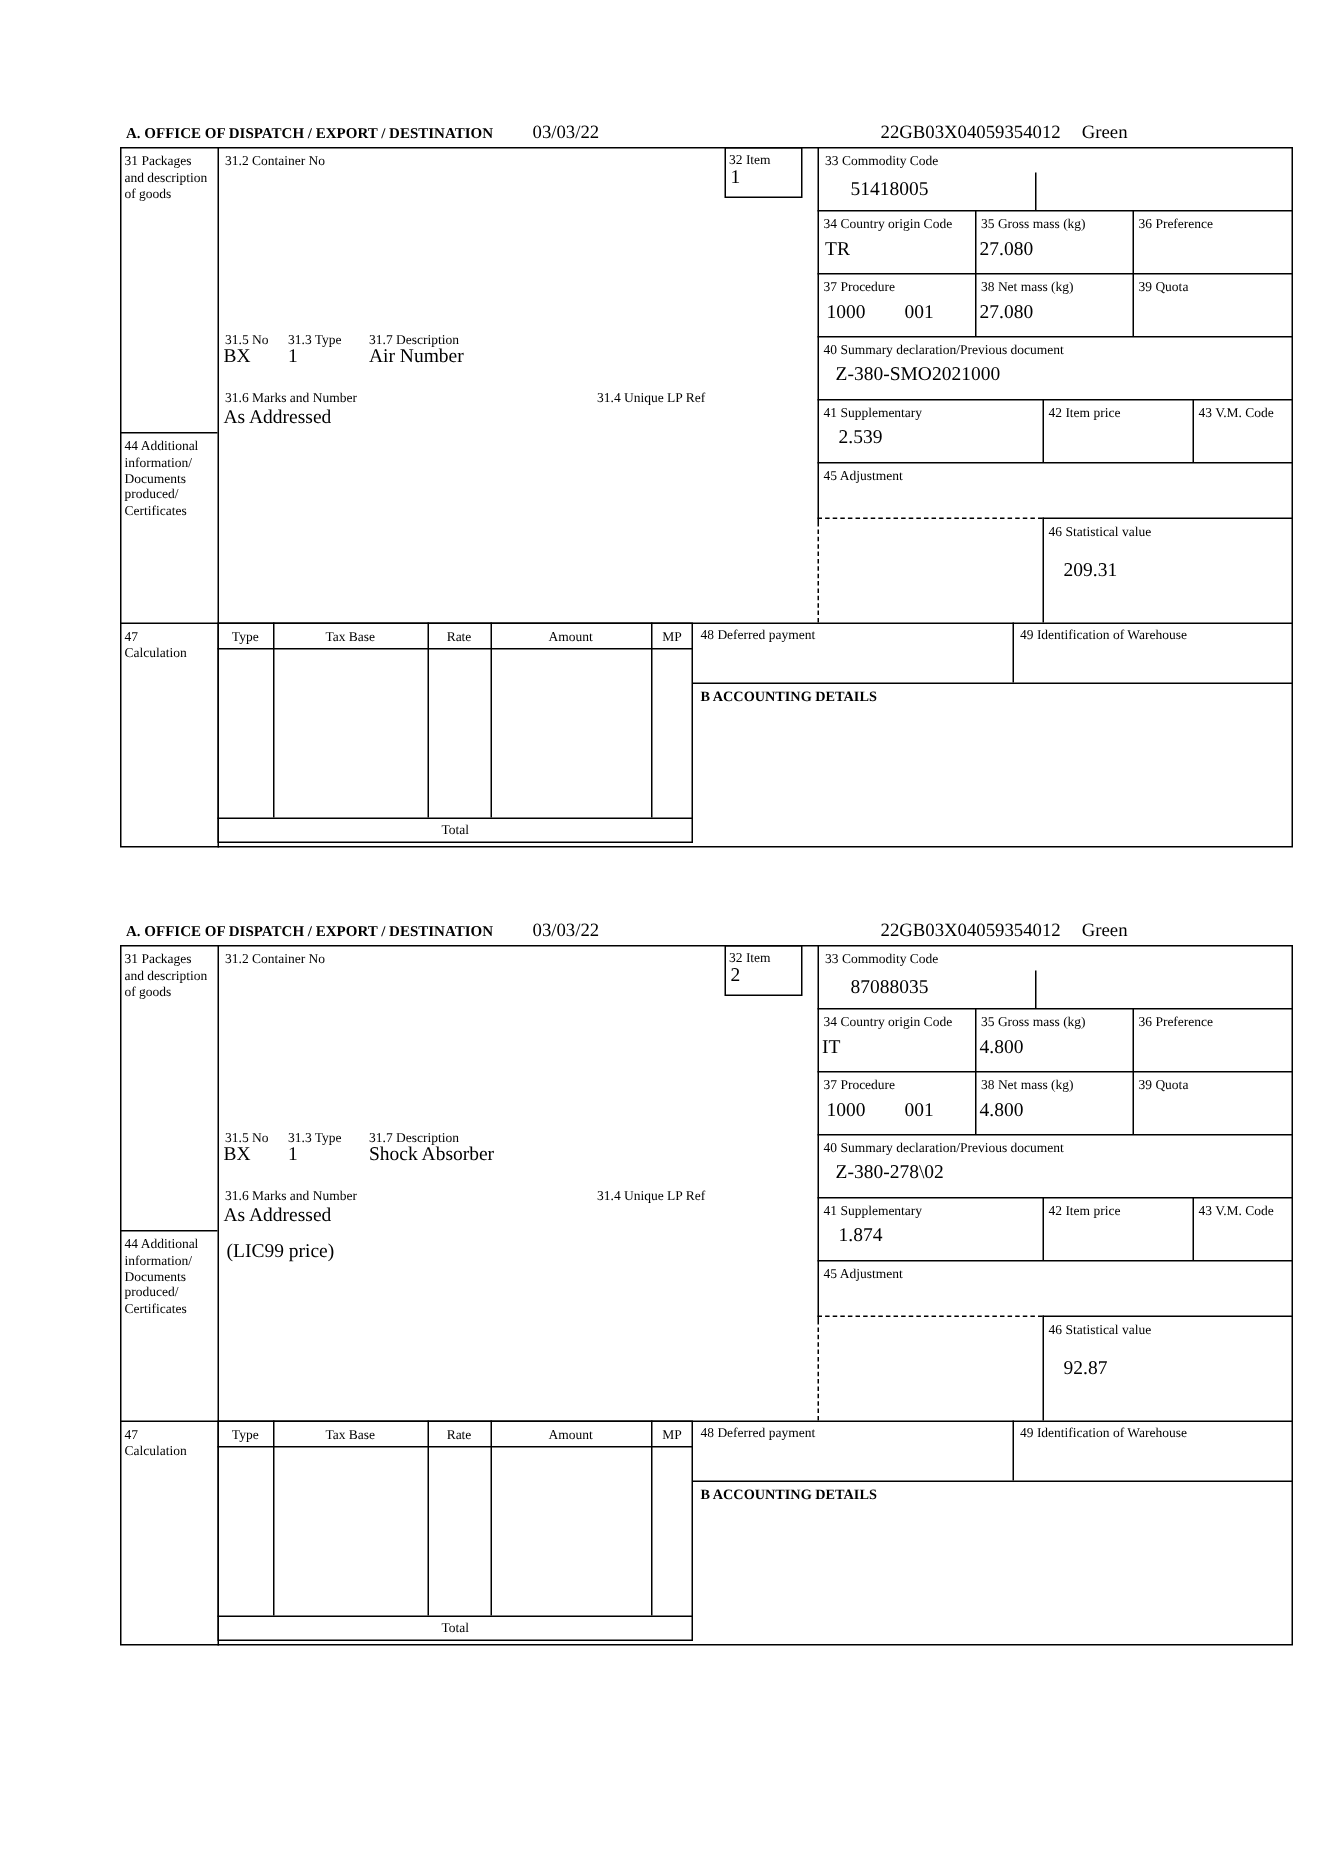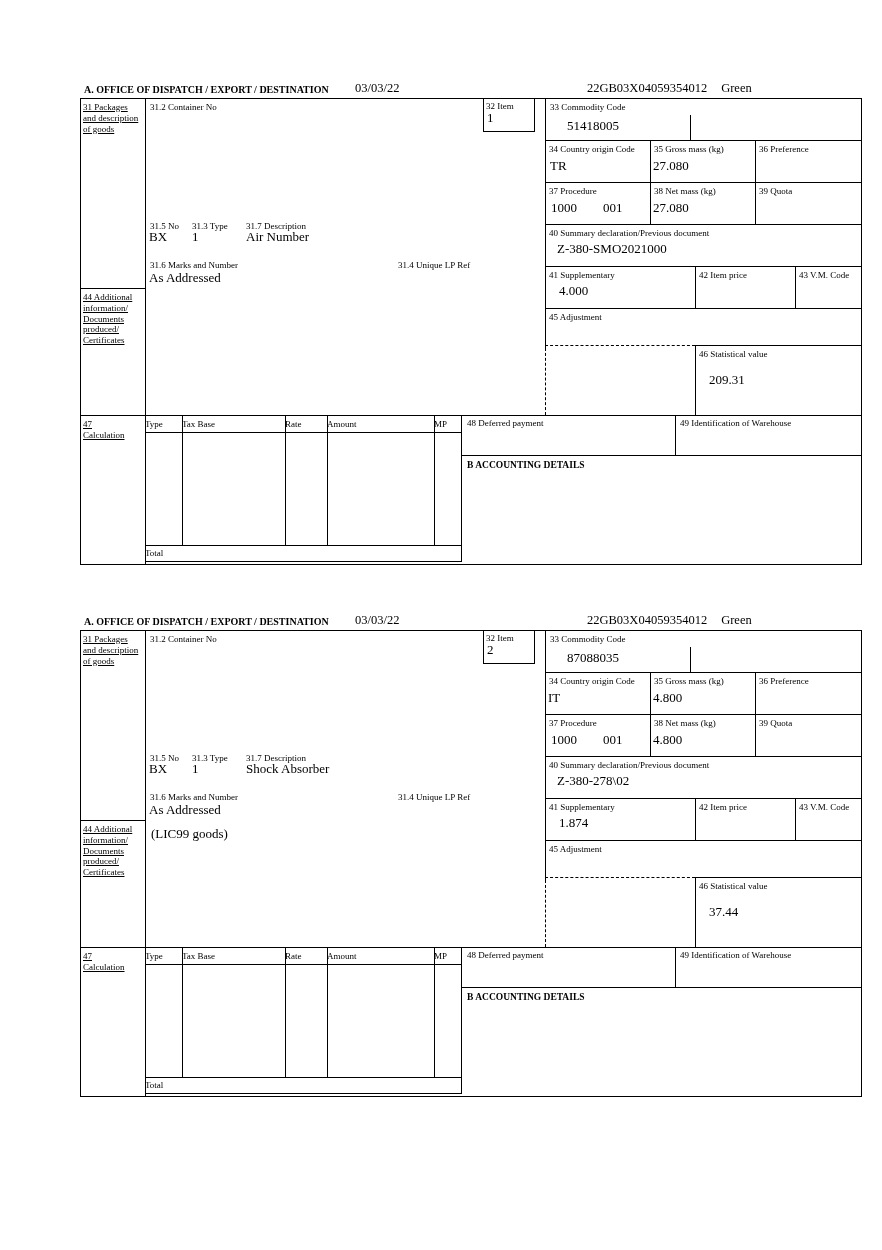--- a/index.html
+++ b/index.html
@@ -8,23 +8,23 @@
     width:882px; height:1250px; position:relative;
     font-family:"Liberation Serif", serif; color:#000;
   }
   .block { position:absolute; left:80px; width:783px; height:483px; }
   .vl { position:absolute; width:0; border-left:1px solid #000; }
   .vl.dash { border-left:1px dashed #000; }
   .hl { position:absolute; height:0; border-top:1px solid #000; }
   .hl.dash { border-top:1px dashed #000; }
   .box { position:absolute; border:1px solid #000; }
   .lbl { position:absolute; font-size:9px; line-height:1.2; white-space:nowrap; }
-  .lbl.wrap { white-space:normal;text-decoration:underline; }
+  .lbl.wrap { white-space:normal; }
   .val { position:absolute; font-size:13px; line-height:1.1; white-space:nowrap; }
-  .cent { text-align:left; }
+  .cent { text-align:center; }
   .bold { font-weight:bold; }
   .hdr-office { position:absolute; font-size:10px; font-weight:bold; white-space:nowrap; }
   .hdr-date, .hdr-ref { position:absolute; font-size:12.5px; white-space:nowrap; }
   .chan { margin-left:14px; }
 </style>
 </head>
 <body>
 
 <section class="block" style="top:83px">
   <span class="hdr-office" style="left:4px;top:1px">A.  OFFICE OF DISPATCH / EXPORT / DESTINATION</span>
@@ -99,21 +99,21 @@
   <span class="val" style="left:470px;top:76px">TR</span>
   <span class="val" style="left:573px;top:76px">27.080</span>
   <span class="val" style="left:471px;top:118px">1000</span>
   <span class="val" style="left:523px;top:118px">001</span>
   <span class="val" style="left:573px;top:118px">27.080</span>
   <span class="val" style="left:69px;top:147px">BX</span>
   <span class="val" style="left:112px;top:147px">1</span>
   <span class="val" style="left:166px;top:147px">Air Number</span>
   <span class="val" style="left:477px;top:159px">Z-380-SMO2021000</span>
   <span class="val" style="left:69px;top:188px">As Addressed</span>
-  <span class="val" style="left:479px;top:201px">4.000</span>
+  <span class="val" style="left:479px;top:201px">2.539</span>
   <span class="val" style="left:71px;top:212px"></span>
   <span class="val" style="left:629px;top:290px">209.31</span>
 </section>
 
 <section class="block" style="top:615px">
   <span class="hdr-office" style="left:4px;top:1px">A.  OFFICE OF DISPATCH / EXPORT / DESTINATION</span>
   <span class="hdr-date" style="left:275px;top:-2px">03/03/22</span>
   <span class="hdr-ref" style="left:507px;top:-2px"><span>22GB03X04059354012</span><span class="chan">Green</span></span>
 
   <div class="box" style="left:0;top:15px;width:782px;height:467px"></div>
@@ -185,15 +185,15 @@
   <span class="val" style="left:573px;top:76px">4.800</span>
   <span class="val" style="left:471px;top:118px">1000</span>
   <span class="val" style="left:523px;top:118px">001</span>
   <span class="val" style="left:573px;top:118px">4.800</span>
   <span class="val" style="left:69px;top:147px">BX</span>
   <span class="val" style="left:112px;top:147px">1</span>
   <span class="val" style="left:166px;top:147px">Shock Absorber</span>
   <span class="val" style="left:477px;top:159px">Z-380-278\02</span>
   <span class="val" style="left:69px;top:188px">As Addressed</span>
   <span class="val" style="left:479px;top:201px">1.874</span>
-  <span class="val" style="left:71px;top:212px">(LIC99 goods)</span>
-  <span class="val" style="left:629px;top:290px">37.44</span>
+  <span class="val" style="left:71px;top:212px">(LIC99 price)</span>
+  <span class="val" style="left:629px;top:290px">92.87</span>
 </section>
 
 </body></html>

